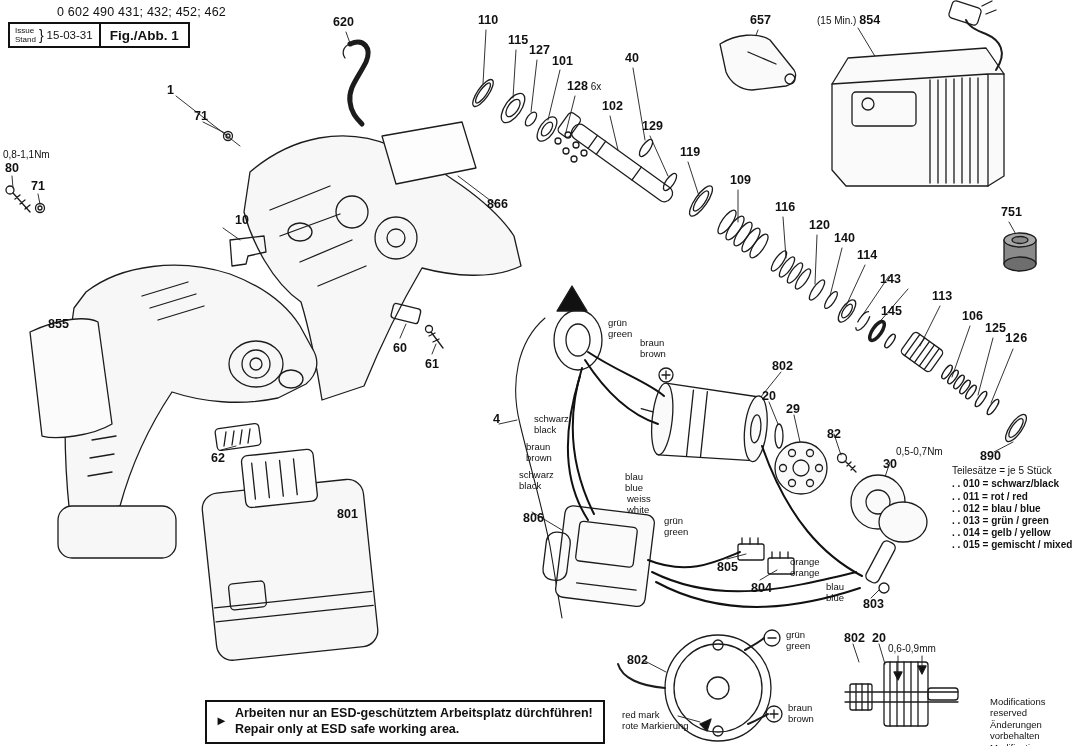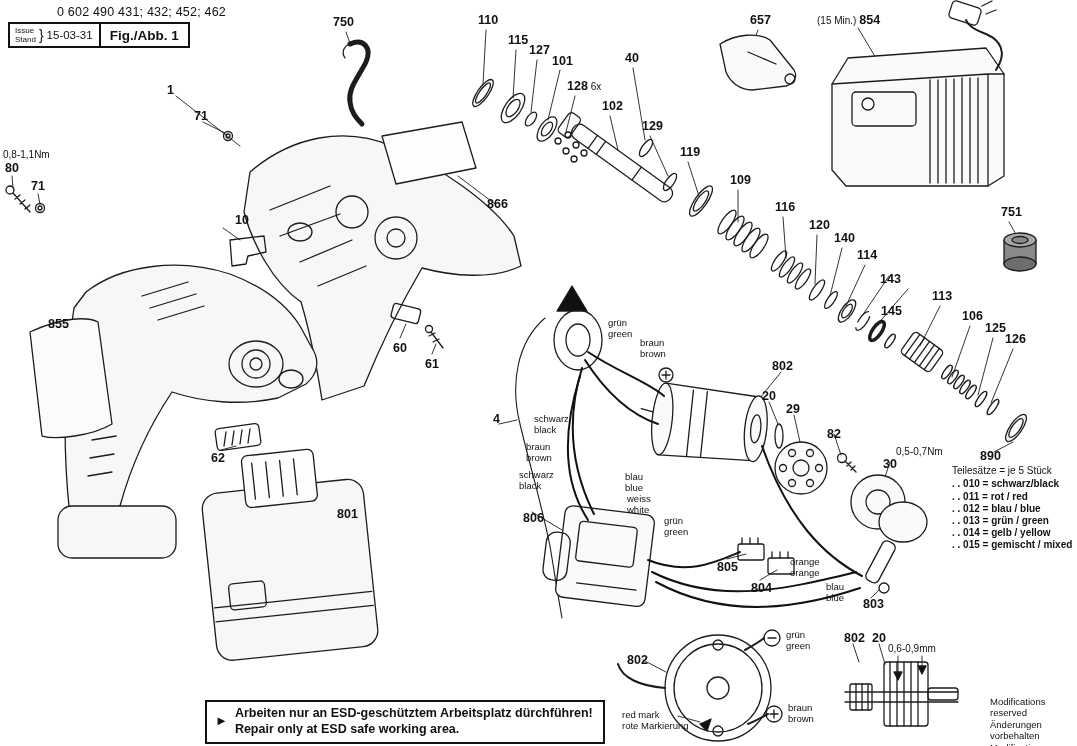--- a/index.html
+++ b/index.html
@@ -300,21 +300,21 @@
       <div class="callout" style="left: 167px; top: 84px;"><span>1</span></div>
       <div class="callout" style="left: 194px; top: 110px;"><span>71</span></div>
       <div class="callout" style="left: 5px; top: 162px;"><span>80</span></div>
       <div class="callout" style="left: 31px; top: 180px;"><span>71</span></div>
       <div class="callout" style="left: 215px; top: 214px; margin-left: 20px;"><span>10</span></div>
       <div class="callout" style="left: 48px; top: 318px;"><span>855</span></div>
       <div class="callout" style="left: 393px; top: 342px;"><span>60</span></div>
       <div class="callout" style="left: 425px; top: 358px;"><span>61</span></div>
       <div class="callout" style="left: 211px; top: 452px;"><span>62</span></div>
       <div class="callout" style="left: 337px; top: 508px;"><span>801</span></div>
-      <div class="callout" style="left: 333px; top: 16px;"><span>750</span></div>
+      <div class="callout" style="left: 333px; top: 16px;"><span>620</span></div>
       <div class="callout" style="left: 478px; top: 14px;"><span>110</span></div>
       <div class="callout" style="left: 508px; top: 34px;"><span>115</span></div>
       <div class="callout" style="left: 529px; top: 44px;"><span>127</span></div>
       <div class="callout" style="left: 552px; top: 55px;"><span>101</span></div>
       <div class="callout" style="left: 567px; top: 80px;"><span>128</span><span class="small"> 6x</span></div>
       <div class="callout" style="left: 625px; top: 52px;"><span>40</span></div>
       <div class="callout" style="left: 602px; top: 100px;"><span>102</span></div>
       <div class="callout" style="left: 642px; top: 120px;"><span>129</span></div>
       <div class="callout" style="left: 487px; top: 198px;"><span>866</span></div>
       <div class="callout" style="left: 750px; top: 14px;"><span>657</span></div>
@@ -324,21 +324,21 @@
       <div class="callout" style="left: 775px; top: 201px;"><span>116</span></div>
       <div class="callout" style="left: 1001px; top: 206px;"><span>751</span></div>
       <div class="callout" style="left: 809px; top: 219px;"><span>120</span></div>
       <div class="callout" style="left: 834px; top: 232px;"><span>140</span></div>
       <div class="callout" style="left: 857px; top: 249px;"><span>114</span></div>
       <div class="callout" style="left: 881px; top: 260px; margin-top: 45px;"><span>145</span></div>
       <div class="callout" style="left: 880px; top: 273px;"><span>143</span></div>
       <div class="callout" style="left: 932px; top: 290px;"><span>113</span></div>
       <div class="callout" style="left: 962px; top: 310px;"><span>106</span></div>
       <div class="callout" style="left: 985px; top: 322px;"><span>125</span></div>
-      <div class="callout" style="left: 1005px; top: 333px;"><span>126</span></div>
+      <div class="callout" style="left: 1005px; top: 333px; font-family: Liberation Mono, monospace;"><span>126</span></div>
       <div class="callout" style="left: 493px; top: 413px;"><span>4</span></div>
       <div class="callout" style="left: 523px; top: 512px;"><span>806</span></div>
       <div class="callout" style="left: 717px; top: 561px;"><span>805</span></div>
       <div class="callout" style="left: 751px; top: 582px;"><span>804</span></div>
       <div class="callout" style="left: 772px; top: 360px;"><span>802</span></div>
       <div class="callout" style="left: 762px; top: 390px;"><span>20</span></div>
       <div class="callout" style="left: 786px; top: 403px;"><span>29</span></div>
       <div class="callout" style="left: 827px; top: 428px;"><span>82</span></div>
       <div class="callout" style="left: 883px; top: 458px;"><span>30</span></div>
       <div class="callout" style="left: 863px; top: 598px;"><span>803</span></div>

